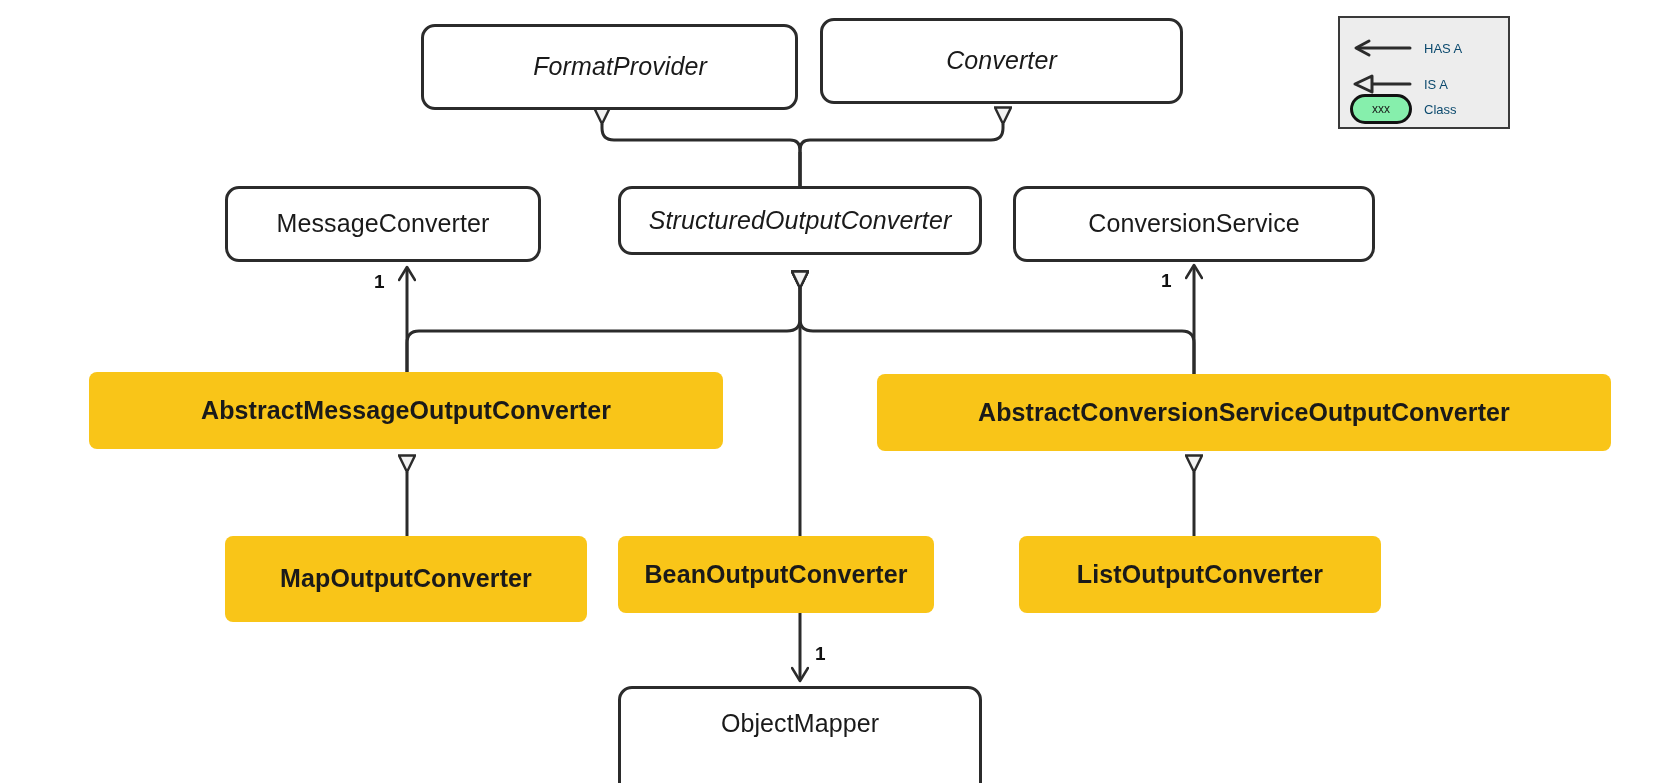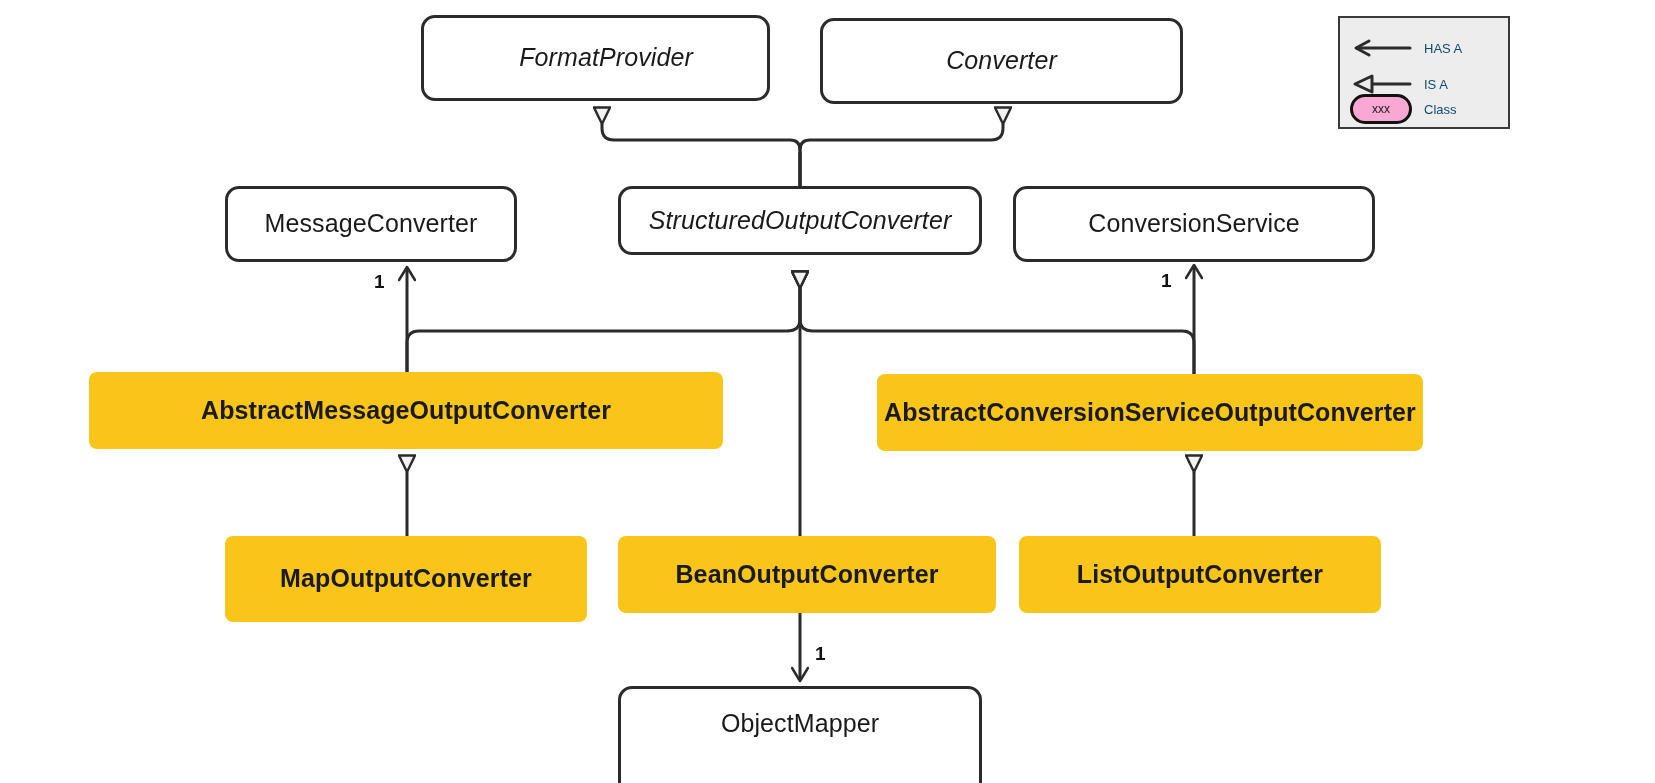--- a/index.html
+++ b/index.html
@@ -86,21 +86,21 @@
   .legend-text {
     font-size: 13px;
     color: #0c4a6e;
     white-space: nowrap;
   }
   .legend-sample-class {
     width: 62px;
     height: 30px;
     border: 3px solid #111111;
     border-radius: 15px;
-    background: #f9a8d4;
+    background: #86efac;
     display: flex;
     align-items: center;
     justify-content: center;
     box-sizing: border-box;
   }
   .legend-sample-class span {
     font-size: 12px;
     color: #1a1a1a;
   }
 </style>
@@ -138,53 +138,53 @@
       <path d="M 1194 536 L 1194 472" marker-end="url(#hollow-tri)"></path>
 
       <path d="M 407 372 L 407 268" marker-end="url(#open-arrow)"></path>
 
       <path d="M 1194 374 L 1194 266" marker-end="url(#open-arrow)"></path>
 
       <path d="M 800 613 L 800 680" marker-end="url(#open-arrow)"></path>
     </g>
   </svg>
 
-  <div class="node iface" style="left:421px; top:15px; width:349px; height:86px;padding-left:21px;">
+  <div class="node iface" style="left:421px; top:24px; width:377px; height:86px;padding-left:21px;">
     <span class="node-label">FormatProvider</span>
   </div>
 
   <div class="node iface" style="left:820px; top:18px; width:363px; height:86px;text-align:right;">
     <span class="node-label">Converter</span>
   </div>
 
-  <div class="node plain" style="left:225px; top:186px; width:292px; height:76px;">
+  <div class="node plain" style="left:225px; top:186px; width:316px; height:76px;">
     <span class="node-label">MessageConverter</span>
   </div>
 
   <div class="node iface" style="left:618px; top:186px; width:364px; height:69px;">
     <span class="node-label">StructuredOutputConverter</span>
   </div>
 
   <div class="node plain" style="left:1013px; top:186px; width:362px; height:76px;">
     <span class="node-label">ConversionService</span>
   </div>
 
   <div class="node impl" style="left:89px; top:372px; width:634px; height:77px;">
     <span class="node-label">AbstractMessageOutputConverter</span>
   </div>
 
-  <div class="node impl" style="left:877px; top:374px; width:546px; height:77px;">
+  <div class="node impl" style="left:877px; top:374px; width:734px; height:77px;">
     <span class="node-label">AbstractConversionServiceOutputConverter</span>
   </div>
 
   <div class="node impl" style="left:225px; top:536px; width:362px; height:86px;">
     <span class="node-label">MapOutputConverter</span>
   </div>
 
-  <div class="node impl" style="left:618px; top:536px; width:378px; height:77px;">
+  <div class="node impl" style="left:618px; top:536px; width:316px; height:77px;">
     <span class="node-label">BeanOutputConverter</span>
   </div>
 
   <div class="node impl" style="left:1019px; top:536px; width:362px; height:77px;">
     <span class="node-label">ListOutputConverter</span>
   </div>
 
   <div class="node plain" style="left:618px; top:686px; width:364px; height:120px;">
     <span class="node-label" style="position:relative; top:-22px;">ObjectMapper</span>
   </div>

